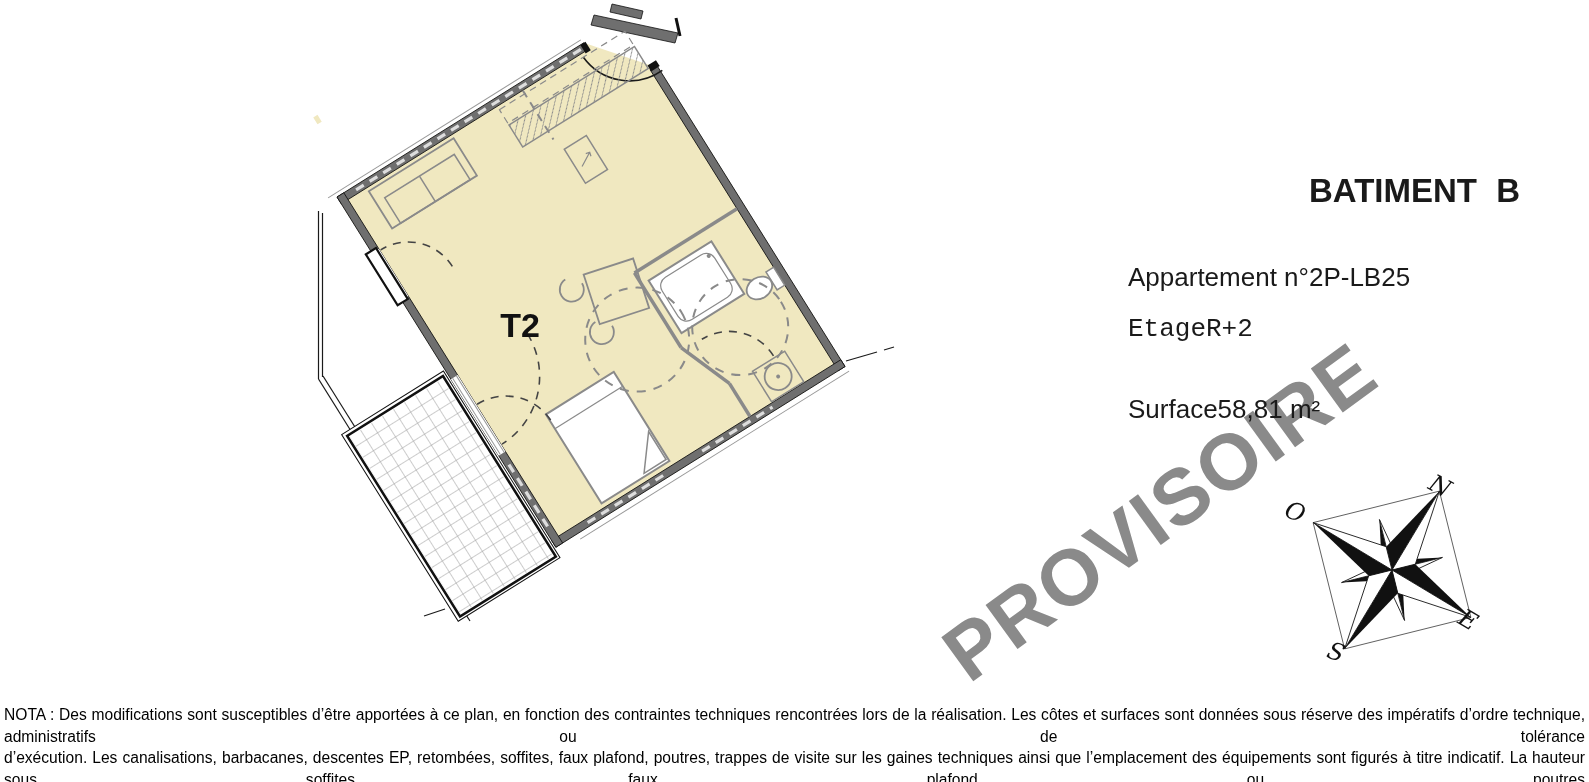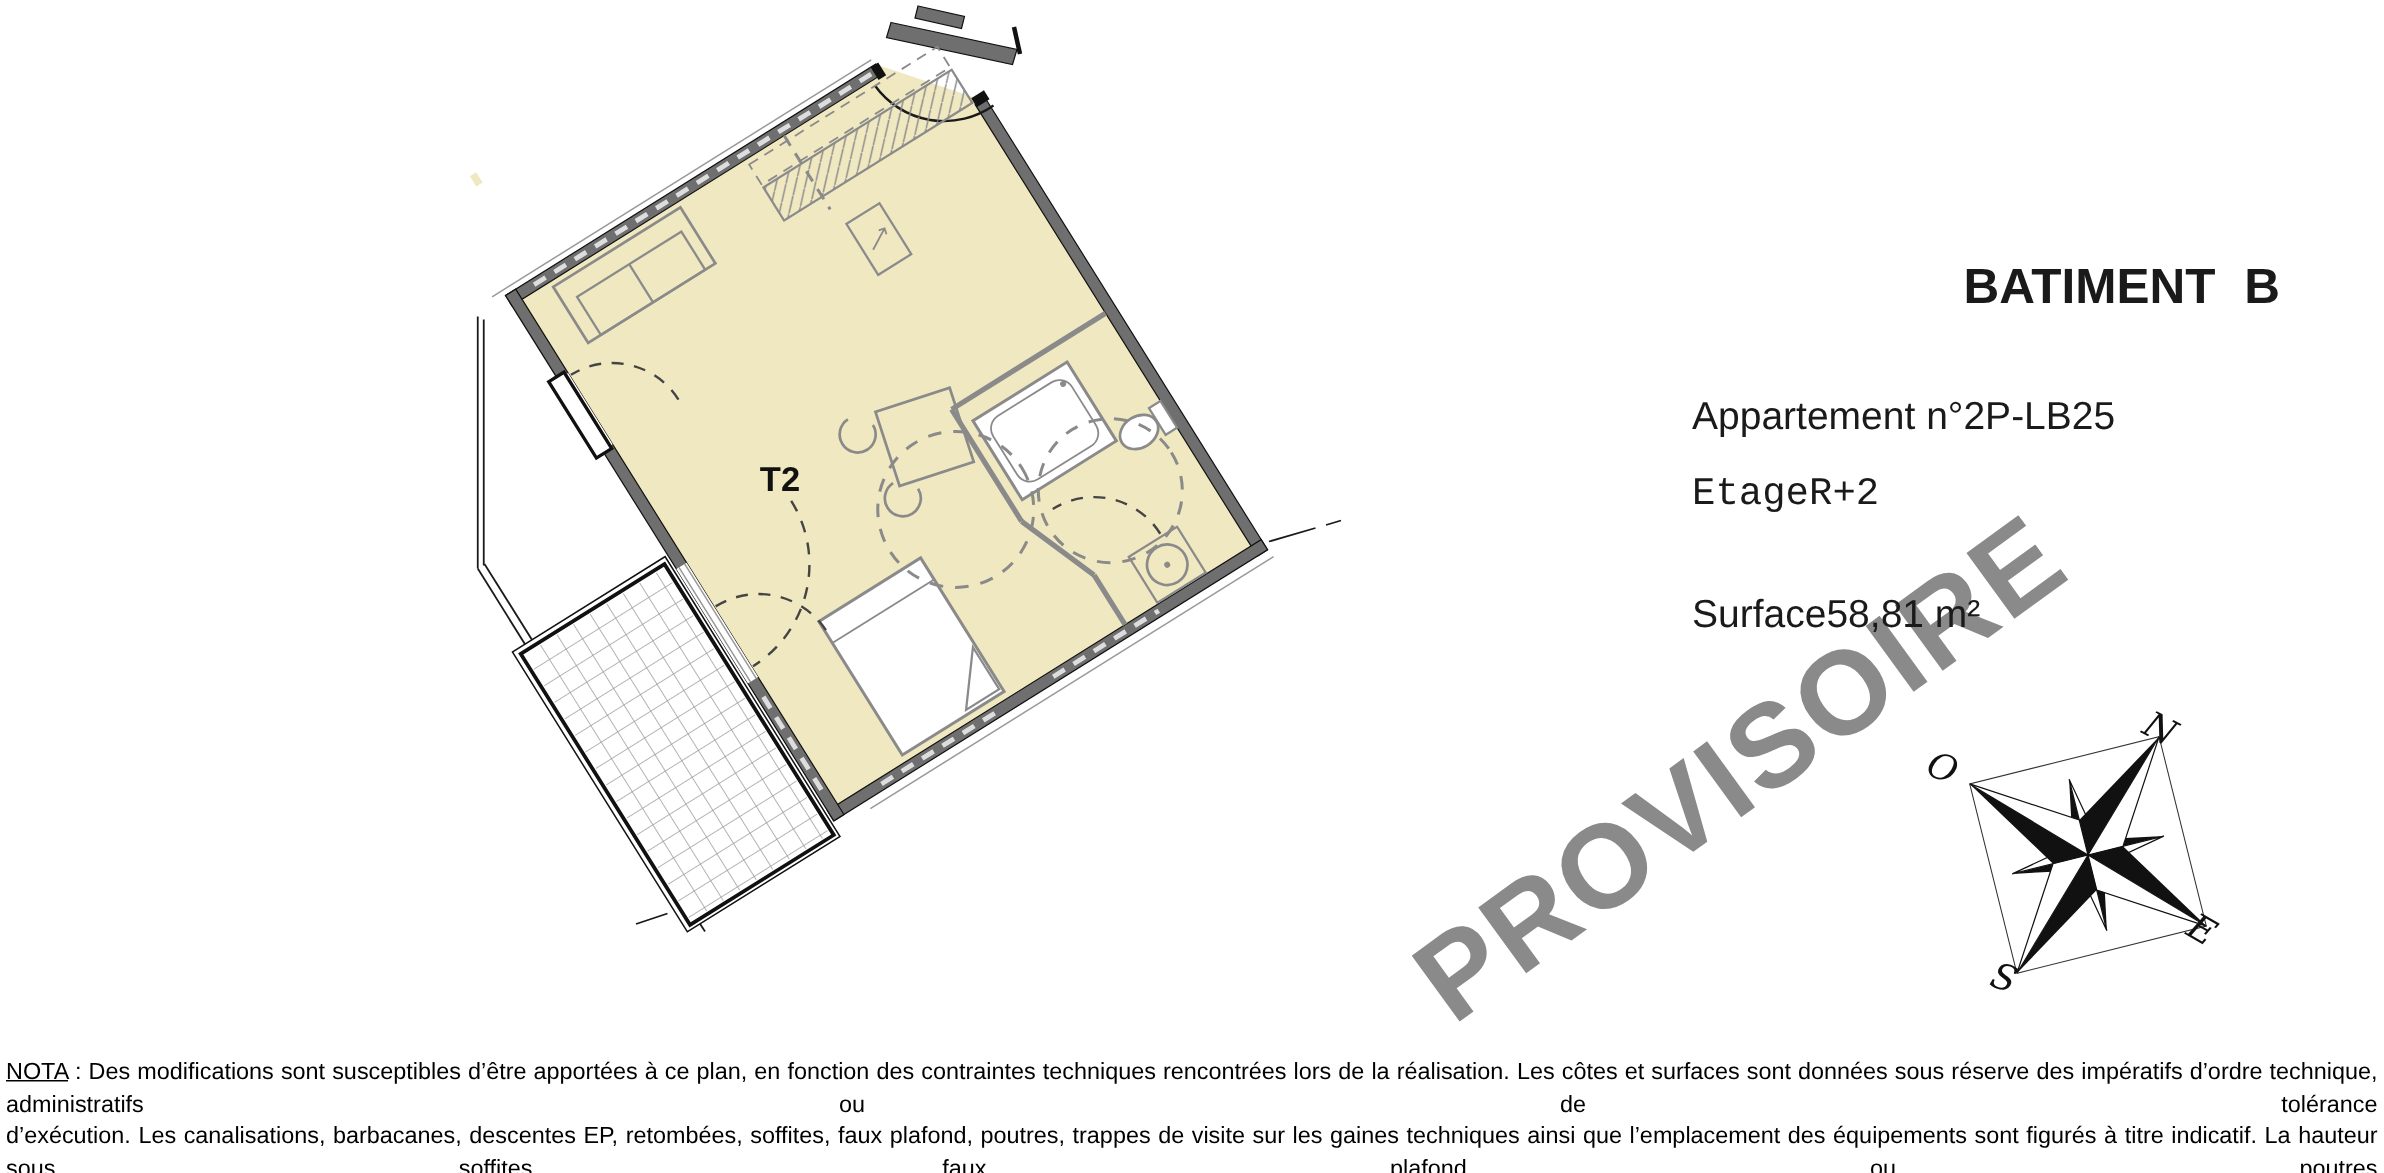--- a/index.html
+++ b/index.html
@@ -13,21 +13,21 @@
     display:flex;align-items:center;justify-content:center;
     transform:rotate(-36deg);
     font-size:79px;font-weight:800;letter-spacing:2px;color:#8a8a8a;
     z-index:1;white-space:nowrap;
   }
   
   #gfx{position:absolute;left:0;top:0;z-index:2;}
   
   #unit-label{
     position:absolute;left:480px;top:306px;width:80px;text-align:center;
-    font-size:23px;font-weight:bold;color:#111;z-index:3;
+    font-size:34px;font-weight:bold;color:#111;z-index:3;
   }
   
   #info{position:absolute;left:1128px;top:0;width:392px;z-index:3;}
   #info .title{
     position:absolute;top:172px;left:0;width:392px;text-align:right;
     font-size:33px;font-weight:bold;word-spacing:10px;white-space:nowrap;
   }
   #info .row{position:absolute;left:0;width:392px;display:flex;justify-content:flex-start;font-size:26px;}
   #info .row.r0{top:262px;}
   #info .row.r1{top:314px;font-family:Liberation Mono, monospace;}
@@ -40,21 +40,21 @@
   #cmp-n{left:1427px;top:472px;transform:rotate(28deg);}
   #cmp-o{left:1282px;top:498px;transform:rotate(22deg);}
   #cmp-e{left:1455px;top:606px;transform:rotate(30deg);}
   #cmp-s{left:1323px;top:638px;transform:rotate(20deg);}
   
   #nota{
     position:absolute;left:4px;top:704px;width:1581px;z-index:3;
     font-size:15.6px;line-height:21.5px;color:#000;
   }
   #nota .jl{text-align:justify;text-align-last:justify;}
-  #nota .nota-label{text-decoration:underline;}
+  #nota .nota-label{}
 </style>
 </head>
 <body>
 
 <div id="watermark">PROVISOIRE</div>
 
 <svg id="gfx" width="1589" height="782" viewBox="0 0 1589 782">
   <defs>
     <pattern id="grid" width="13" height="13" patternUnits="userSpaceOnUse">
       <path d="M13 0 H0 V13" fill="none" stroke="#9a9a9a" stroke-width="1"></path>

